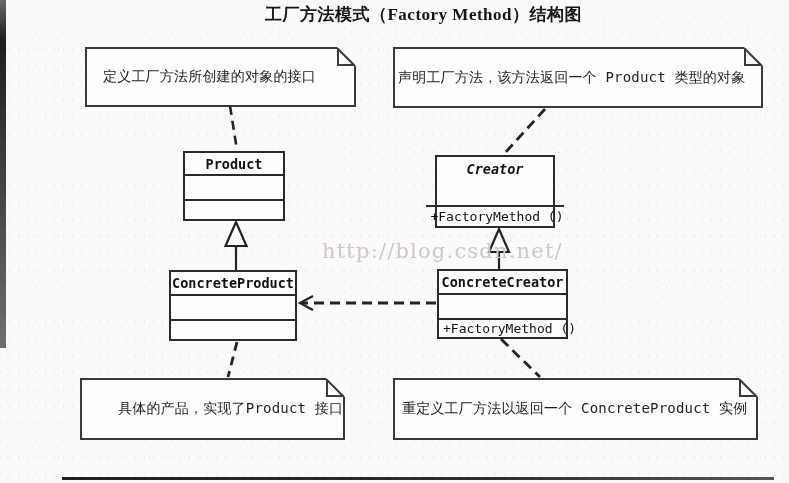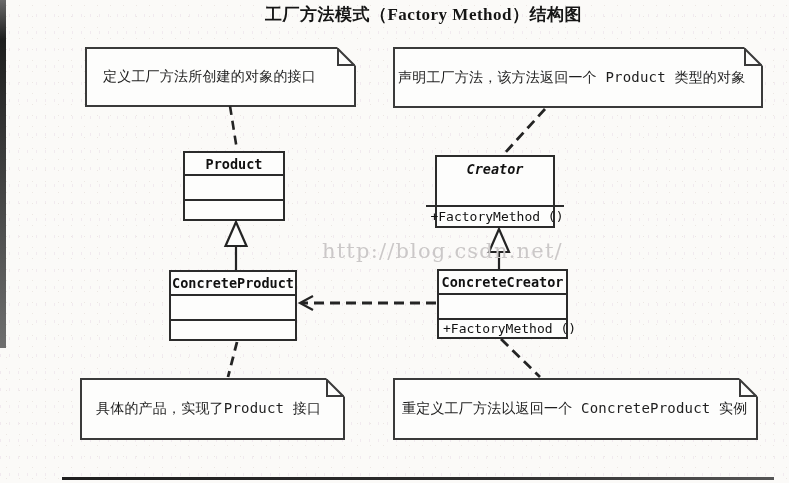--- a/index.html
+++ b/index.html
@@ -51,21 +51,21 @@
     font-family:"DejaVu Sans Mono", monospace;
     font-size:14px;color:#1e1e1e;
     letter-spacing:0.2px;
     white-space:nowrap;
   }
   #note-tl{left:85px;top:47px;width:271px;height:60px;}
   #note-tl .note-text{padding-left:16px;}
   #note-tr{left:393px;top:47px;width:370px;height:61px;}
   #note-tr .note-text{padding-left:3px;}
   #note-bl{left:80px;top:378px;width:265px;height:62px;}
-  #note-bl .note-text{padding-left:14px;}
+  #note-bl .note-text{padding-left:36px;}
   #note-br{left:393px;top:378px;width:365px;height:62px;}
   #note-br .note-text{padding-left:7px;text-align:center;}
   
   .uml{
     position:absolute;
     background:var(--paper);
     border:2px solid #2b2b2b;
     box-sizing:border-box;
     display:flex;flex-direction:column;
   }

